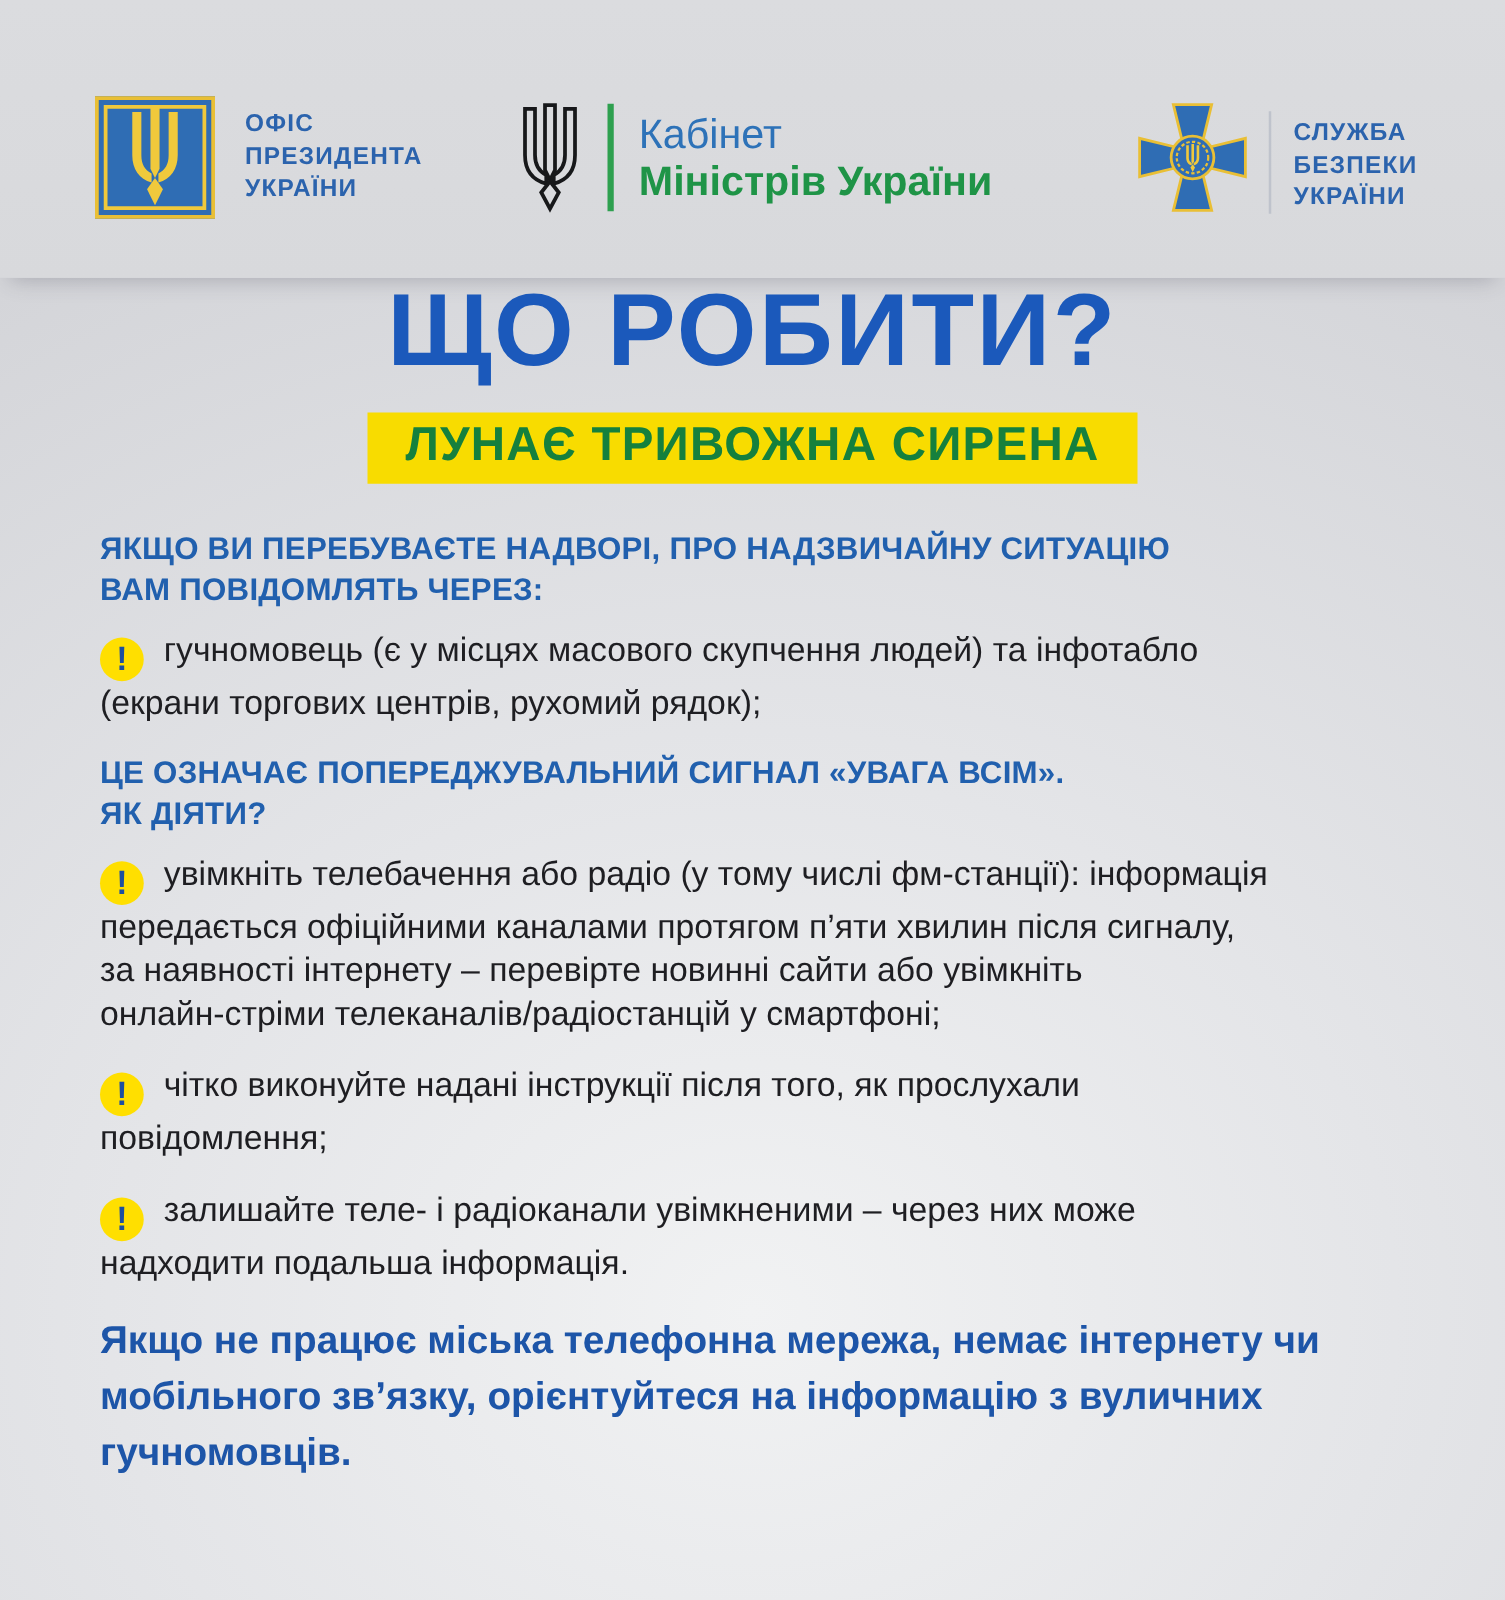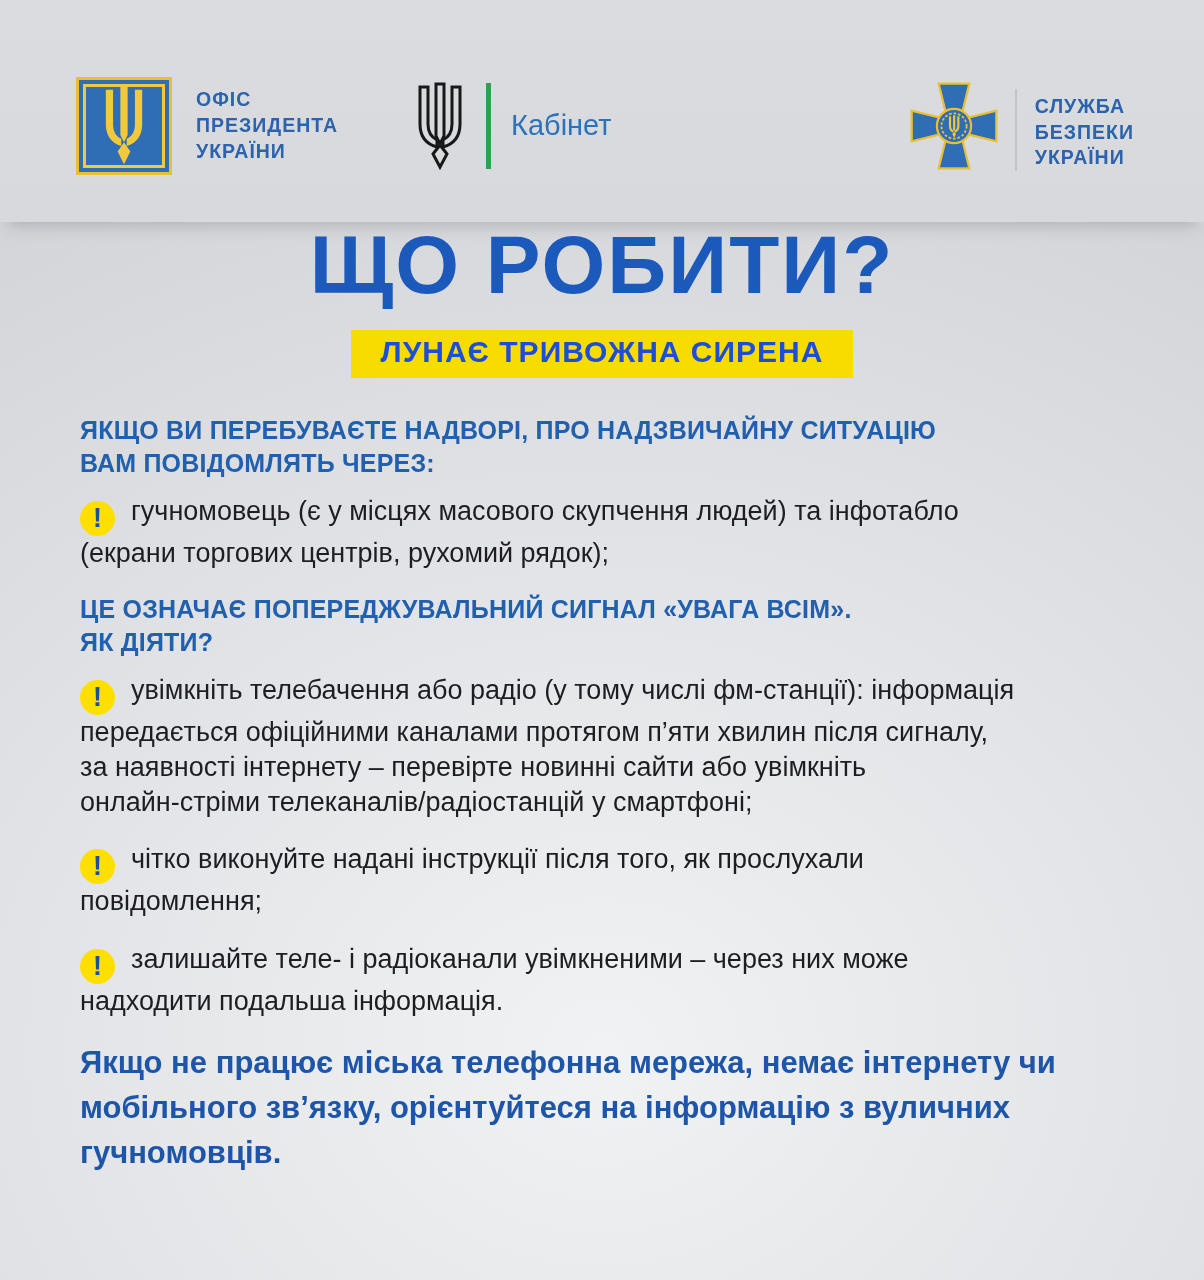--- a/index.html
+++ b/index.html
@@ -30,21 +30,21 @@
   }
   .pres-label {
     margin-left:24px;
     font-size:19.5px; font-weight:bold; line-height:1.32;
     letter-spacing:1px; color:#2b63ad; white-space:pre-line;
   }
 
   .cabinet { margin-left:72px; }
   .cab-trident { width:60px; height:96px; }
   .green-divider { width:5px; height:86px; background:#2ea04f; margin:0 20px 0 16px; }
-  .cab-line1 { font-size:29px; color:#2d72b8; font-weight:500; line-height:1.15; }
+  .cab-line1 { font-size:33px; color:#2d72b8; font-weight:500; line-height:1.15; }
   .cab-line2 { font-size:33px; color:#1f9447; font-weight:bold; line-height:1.15; }
 
   .sbu { margin-left:auto;align-items:flex-end; }
   .sbu-emblem { width:90px; height:90px; }
   .sbu-divider { width:2px; height:82px; background:#bfc3cc; margin:0 18px 0 16px; }
   .sbu-label {
     font-size:19.5px; font-weight:bold; line-height:1.32;
     letter-spacing:1px; color:#2b63ad; white-space:pre-line;
   }
 
@@ -56,21 +56,21 @@
     font-size:82px; font-weight:800; letter-spacing:2px;
     color:#1b59bb; line-height:1.05;
   }
 
   .banner {
     margin:22px auto 0; width:max-content; max-width:1040px;
     background:#f8dc00; padding:5px 30px 9px;
     text-align:center;
   }
   .banner span {
-    font-size:30px; font-weight:bold; color:#1d4ed8; letter-spacing:1px;margin-top:44px;
+    font-size:38px; font-weight:bold; color:#15803d; letter-spacing:1px;margin-top:44px;
   }
 
   .section-heading {
     font-size:25px; font-weight:bold; color:#2160ae;
     line-height:1.32; letter-spacing:0.2px; white-space:pre-line;
   }
   .section-heading.first { margin-top:36px; }
   .section-heading.second { margin-top:18px; }
 
   .bullet {
@@ -119,20 +119,21 @@
         <g fill="none" stroke="#17181a" stroke-width="3">
           <path d="M26 2 H34 V54 L30 62 L26 54 Z"></path>
           <path d="M10 5 H18 V42 C18 50 21 55 27 58 V65 C16 62 10 54 10 42 Z"></path>
           <path d="M50 5 H42 V42 C42 50 39 55 33 58 V65 C44 62 50 54 50 42 Z"></path>
           <path d="M30 63 L37 72 L30 85 L23 72 Z"></path>
         </g>
       </svg>
       <div class="green-divider"></div>
       <div>
         <div class="cab-line1">Кабінет</div>
+        <div class="cab-line2">Міністрів України</div>
       </div>
     </div>
 
     <div class="logo-group sbu">
       <svg class="sbu-emblem" viewBox="0 0 100 100">
         <g fill="#2f6db4" stroke="#e9bf35" stroke-width="2.5">
           <path d="M33 3 H67 L58 40 H42 Z"></path>
           <path d="M97 33 V67 L60 58 V42 Z"></path>
           <path d="M67 97 H33 L42 60 H58 Z"></path>
           <path d="M3 67 V33 L40 42 V58 Z"></path>

